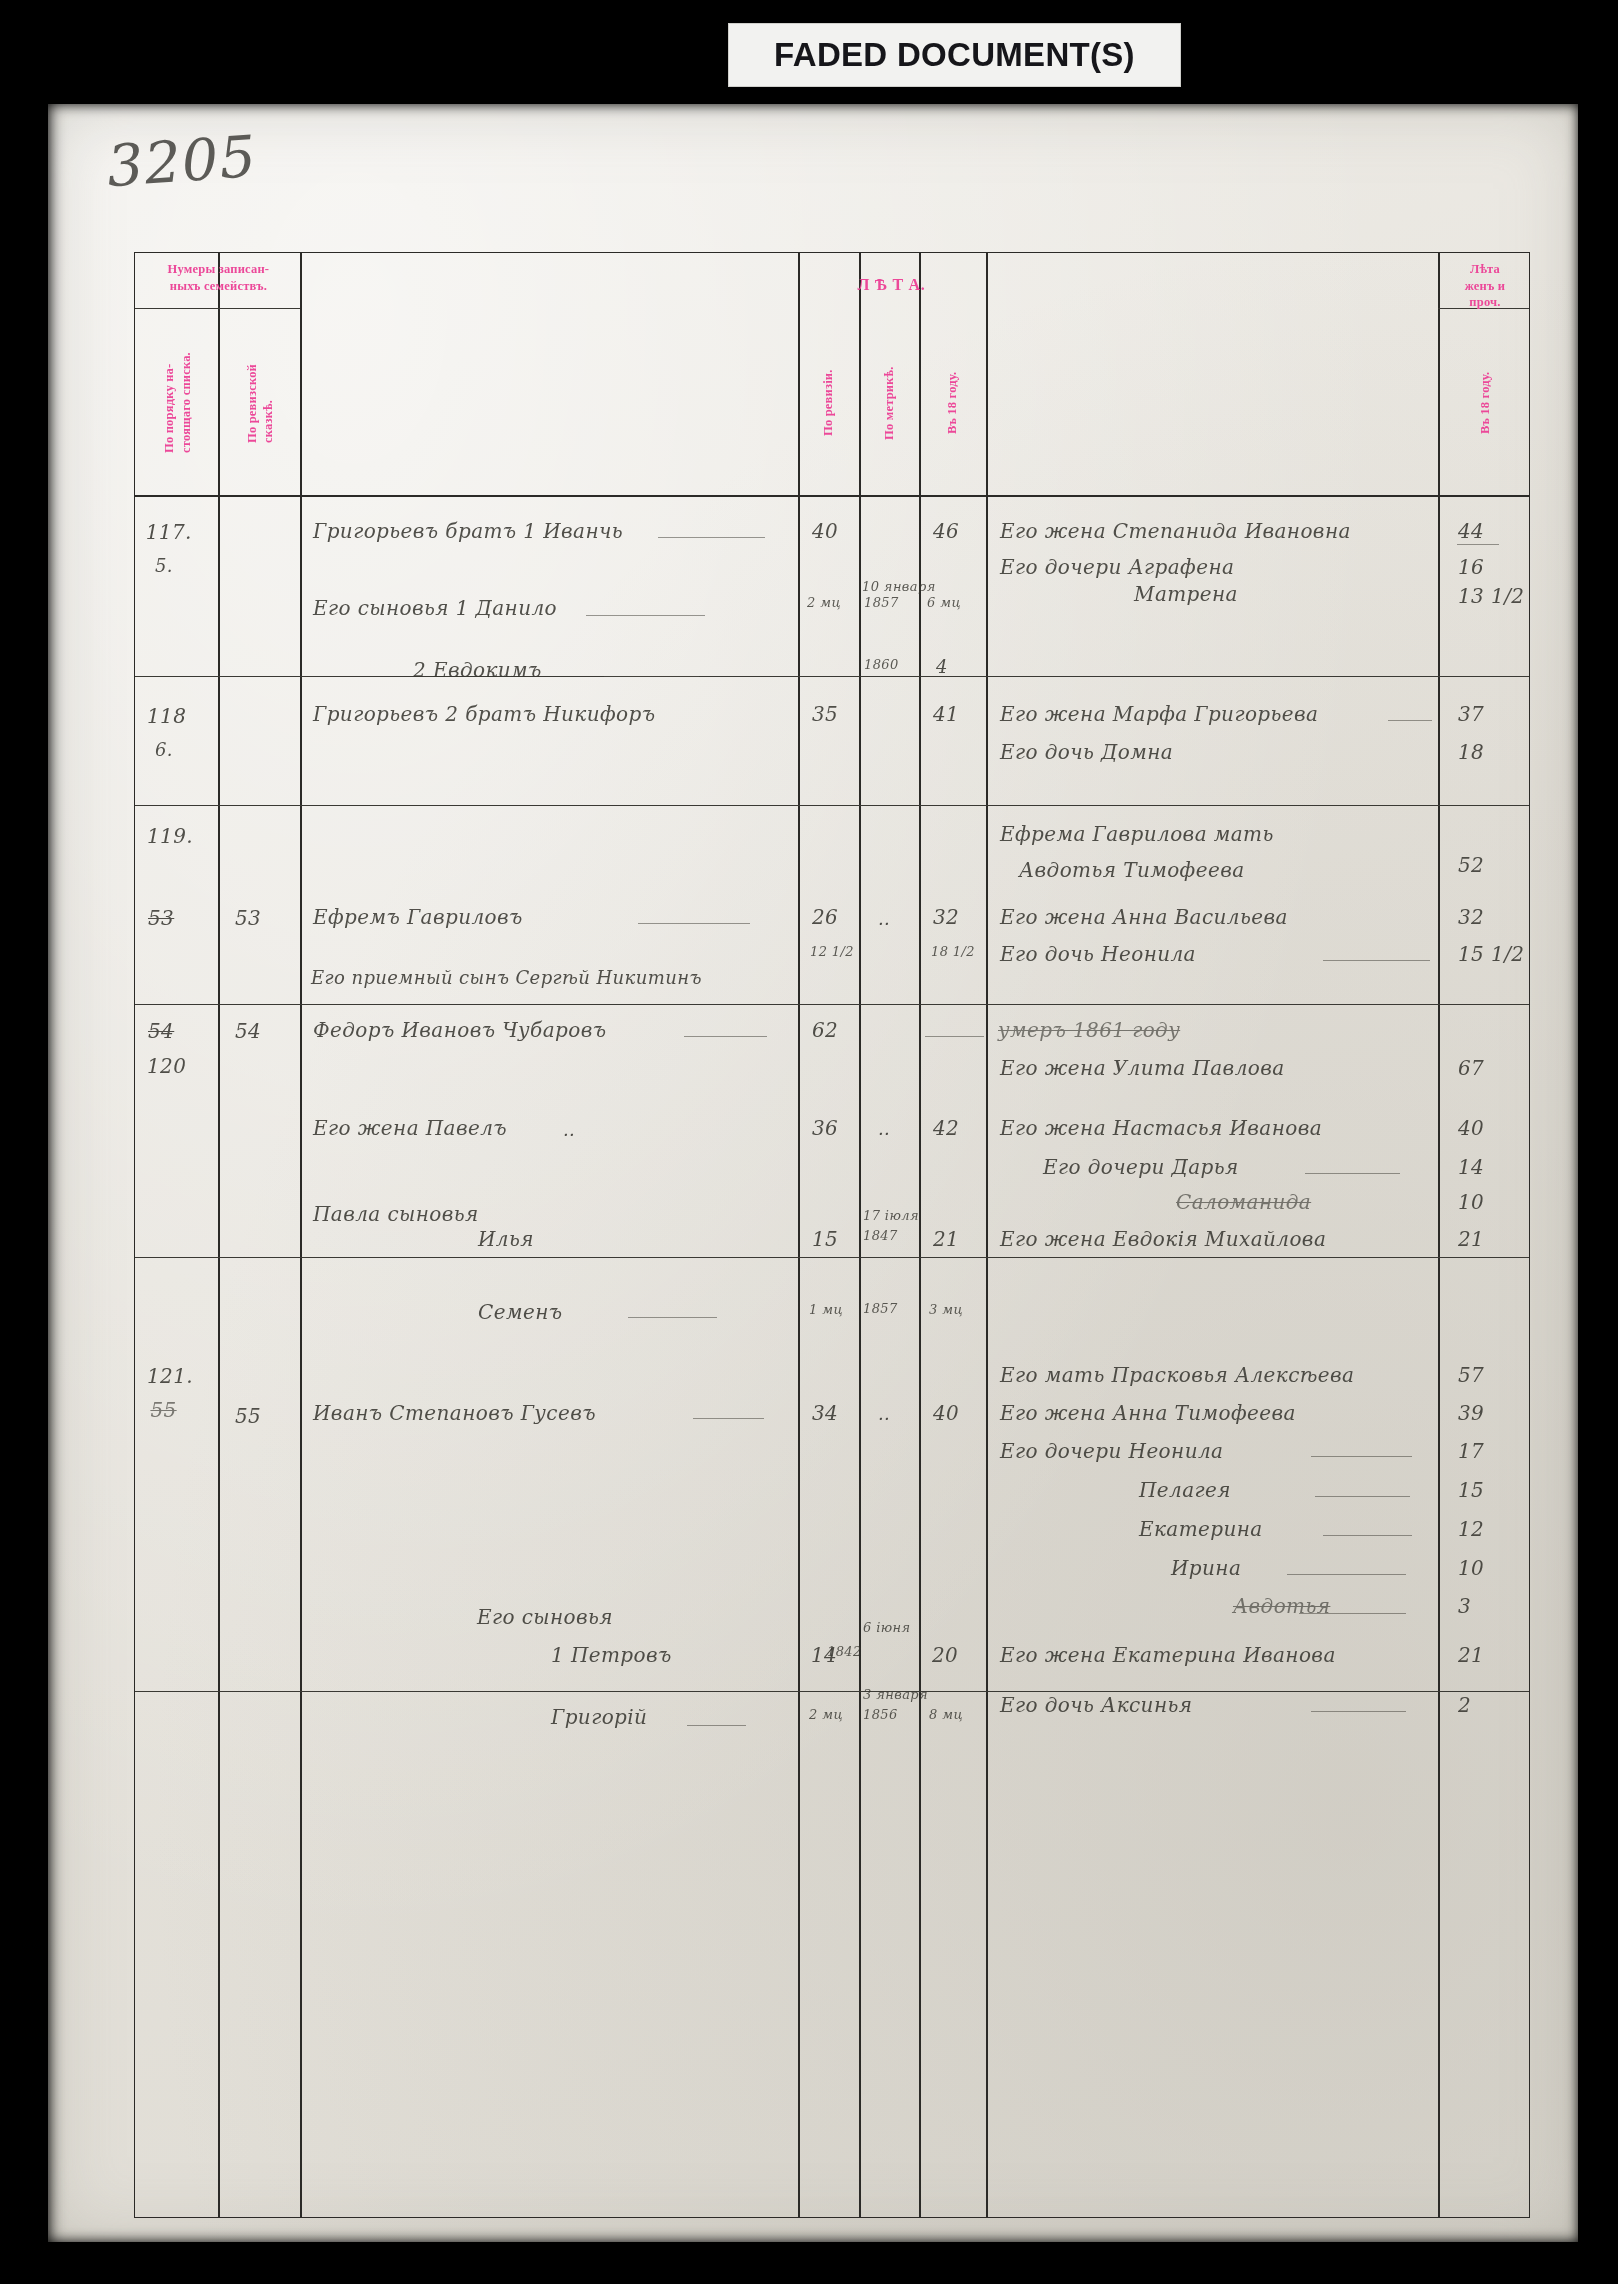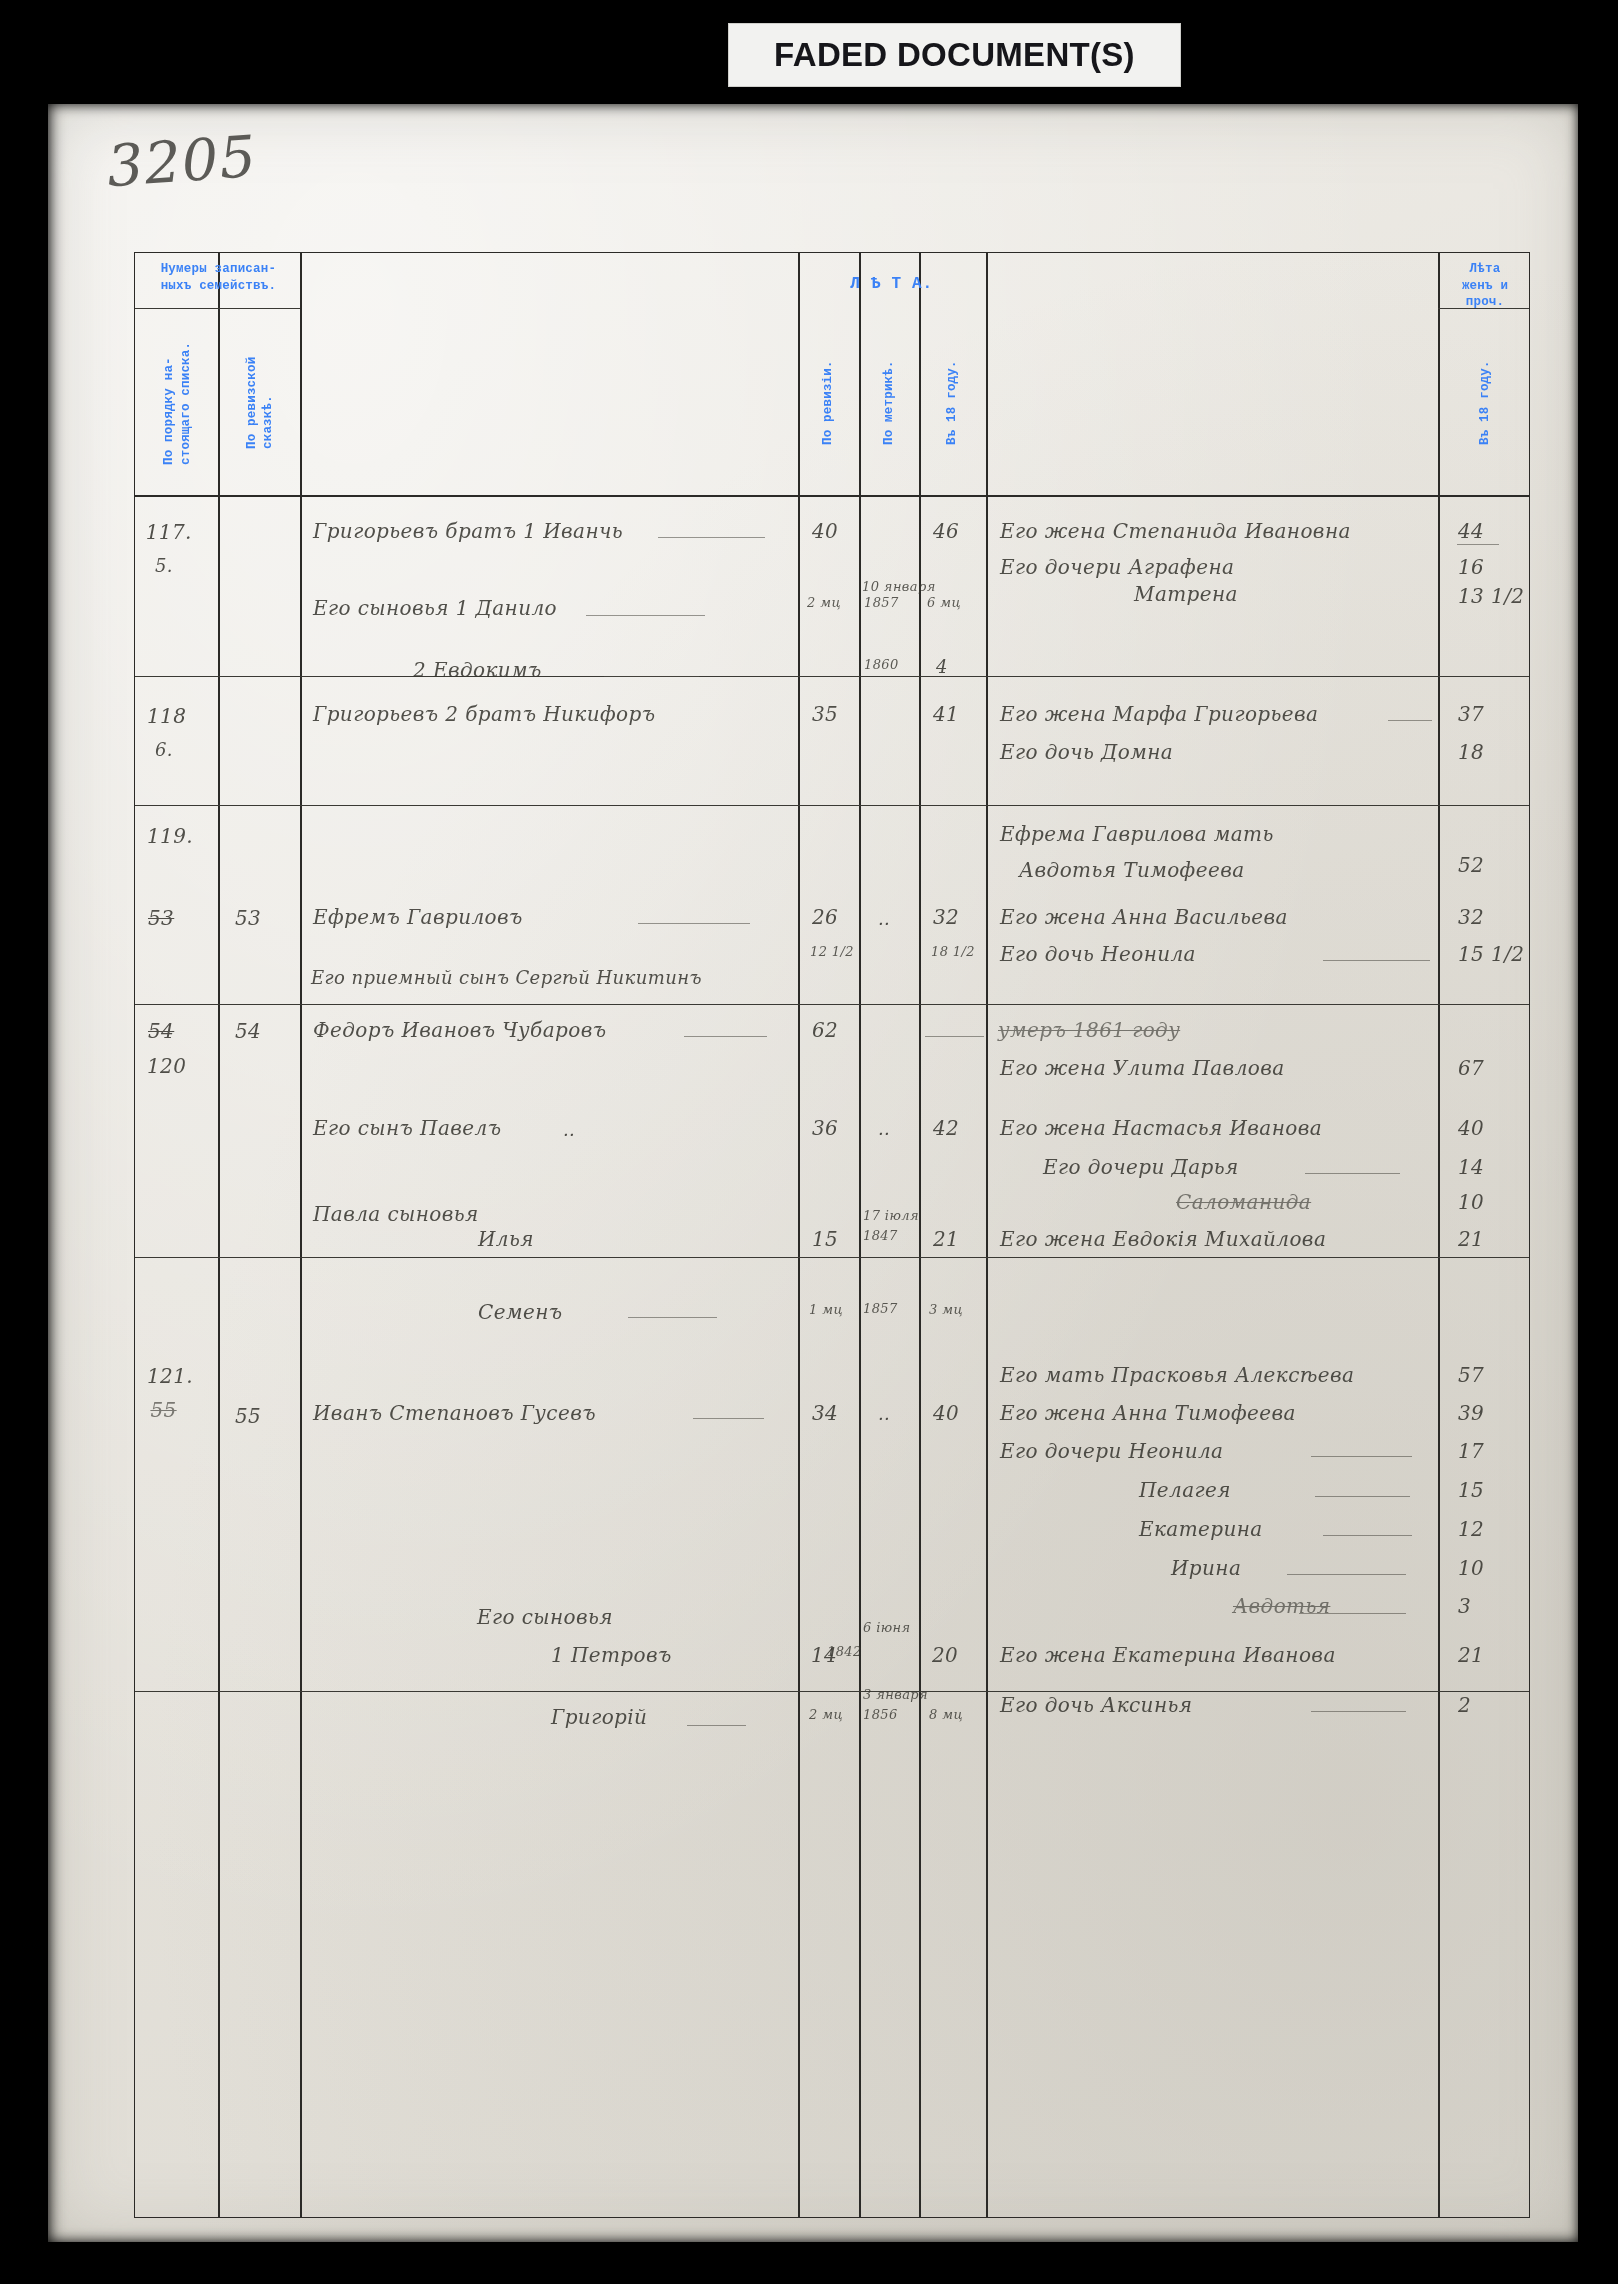--- a/index.html
+++ b/index.html
@@ -103,22 +103,22 @@
     right: 0;
     height: 1.8px;
     background: #2b2a27;
   }
   .hline.thin { height: 1.2px; background: #3a3934; }
 
   
   .hdr {
     position: absolute;
     box-sizing: border-box;
-    font-family: Liberation Mono, monospace;
-    color: #3b82f6;
+    font-family: Liberation Serif, serif;
+    color: #ec4899;
     text-align: center;
     line-height: 1.32;
   }
   .hdr-small { font-size: 12.5px; font-weight: bold; letter-spacing: 0.2px; }
   .hdr-mid   { font-size: 15px; font-weight: bold; letter-spacing: 0.4px; }
   .hdr-big   { font-size: 16px; font-weight: bold; letter-spacing: 0.7px; }
 
   .vert {
     writing-mode: vertical-rl;
     transform: rotate(180deg);
@@ -292,21 +292,21 @@
   <div class="hw m" style="left:100px; top:766px;">54</div>
   <div class="hw m" style="left:178px; top:765px;">Федоръ Ивановъ Чубаровъ</div>
   <div class="rule" style="left:549px; top:783px; width:83px;"></div>
   <div class="hw m" style="left:677px; top:765px;">62</div>
   <div class="hw m faint strike" style="left:863px; top:765px;">умеръ 1861 году</div>
   <div class="rule" style="left:790px; top:783px; width:59px;"></div>
 
   <div class="hw m" style="left:865px; top:803px;">Его жена Улита Павлова</div>
   <div class="hw m" style="left:1323px; top:803px;">67</div>
 
-  <div class="hw m" style="left:178px; top:863px;">Его сынъ   Павелъ</div>
+  <div class="hw m" style="left:178px; top:863px;">Его жена   Павелъ</div>
   <div class="hw s" style="left:428px; top:866px;">..</div>
   <div class="hw m" style="left:677px; top:863px;">36</div>
   <div class="hw s" style="left:743px; top:865px;">..</div>
   <div class="hw m" style="left:798px; top:863px;">42</div>
   <div class="hw m" style="left:865px; top:863px;">Его жена Настасья Иванова</div>
   <div class="hw m" style="left:1323px; top:863px;">40</div>
 
   <div class="hw m" style="left:908px; top:902px;">Его дочери  Дарья</div>
   <div class="rule" style="left:1170px; top:920px; width:95px;"></div>
   <div class="hw m" style="left:1323px; top:902px;">14</div>

